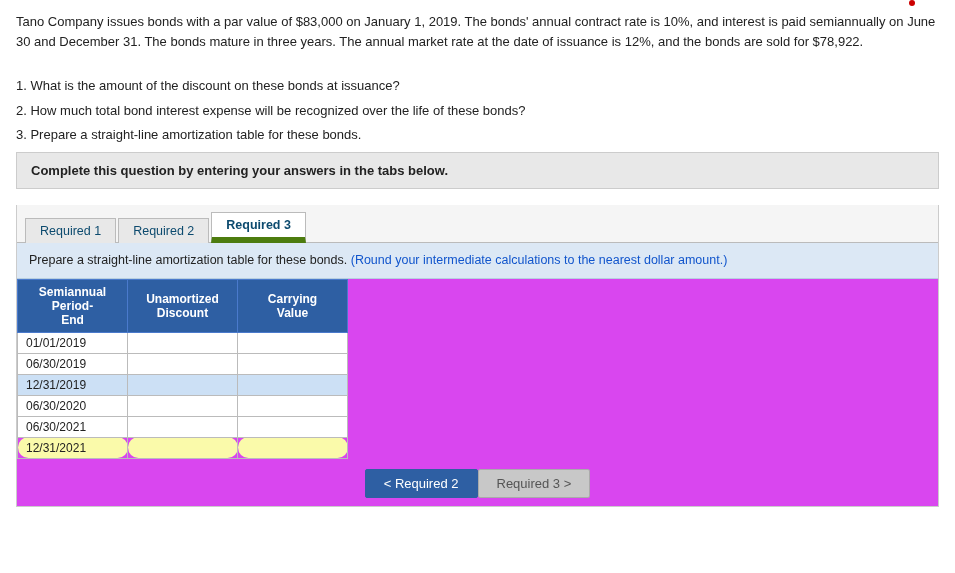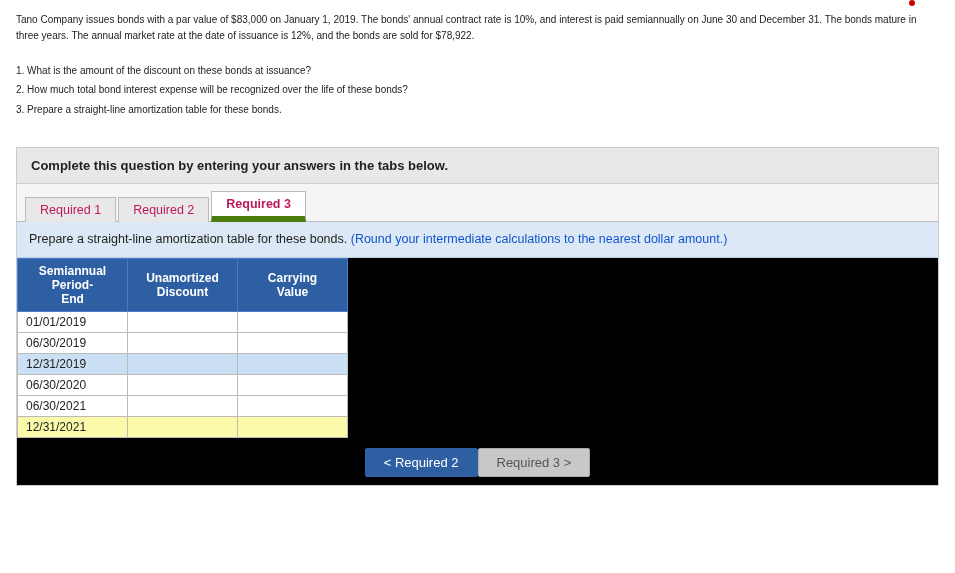--- a/index.html
+++ b/index.html
@@ -6,31 +6,31 @@
     body {
       font-family: Arial, sans-serif;
       font-size: 13px;
       background: #fff;
       color: #222;
       width: 955px;
       min-height: 573px;
       padding: 12px 16px;
     }
     .problem-text {
-      font-size: 10px;
+      font-size: 13px;
       line-height: 1.55;
-      margin-bottom: 30px;
+      margin-bottom: 7px;
       max-width: 920px;
     }
     .problem-text p { margin-bottom: 4px; }
     .instruction-box {
       background: #e8e8e8;
       border: 1px solid #ccc;
       padding: 10px 14px;
-      margin-bottom: 0;
+      margin-bottom: 16px;
       font-weight: bold;
       font-size: 13px;
     }
     .tabs-container {
       border: 1px solid #ccc;
       border-top: none;
       margin-bottom: 0;
     }
     .tabs-row {
       display: flex;
@@ -42,21 +42,21 @@
       gap: 0;
     }
     .tab {
       padding: 5px 14px;
       border: 1px solid #bbb;
       border-bottom: none;
       background: #e8e8e8;
       cursor: pointer;
       font-size: 12.5px;
       margin-right: 2px;
-      color: #be185d;
+      color: #0c4a6e;
       position: relative;
       bottom: -1px;
     }
     .tab.active {
       background: #fff;
       border-bottom: 6px solid #4d7c0f;
       font-weight: bold;
       z-index: 1;
     }
     .tab-dot {
@@ -70,21 +70,21 @@
       display: inline-block;
       margin-left: 8px;
     }
     .tab-dot-area {
       flex: 1;
       display: flex;
       align-items: center;
       padding-left: 20px;
     }
     .tab-content {
-      background: #000000;
+      background: #d946ef;
       padding: 0;
     }
     .instruction-note {
       background: #dce8f5;
       border-bottom: 1px solid #b8cfe0;
       padding: 8px 12px;
       font-size: 12.5px;
       line-height: 1.5;
     }
     .instruction-note span.blue-text {
@@ -128,20 +128,21 @@
       background: transparent;
     }
     table.amort-table tr.highlighted td {
       background: #cce0f5;
     }
     table.amort-table tr.highlighted td.date-cell {
       background: #cce0f5;
     }
     table.amort-table tr.last-row td {
       background: #fafaaa;
+      border-radius: 13px;
     }
     table.amort-table tr.last-row td.date-cell {
       background: #fafaaa;
     }
     .bottom-nav {
       display: flex;
       justify-content: center;
       padding: 10px 0 8px 0;
       align-items: center;
     }

